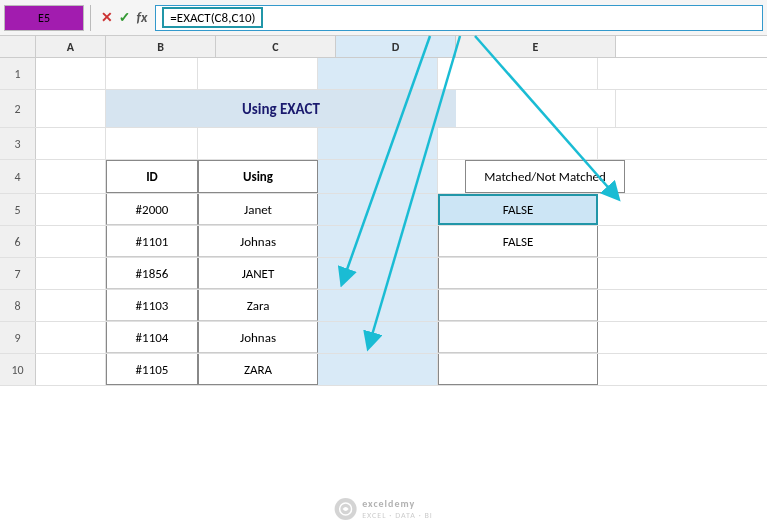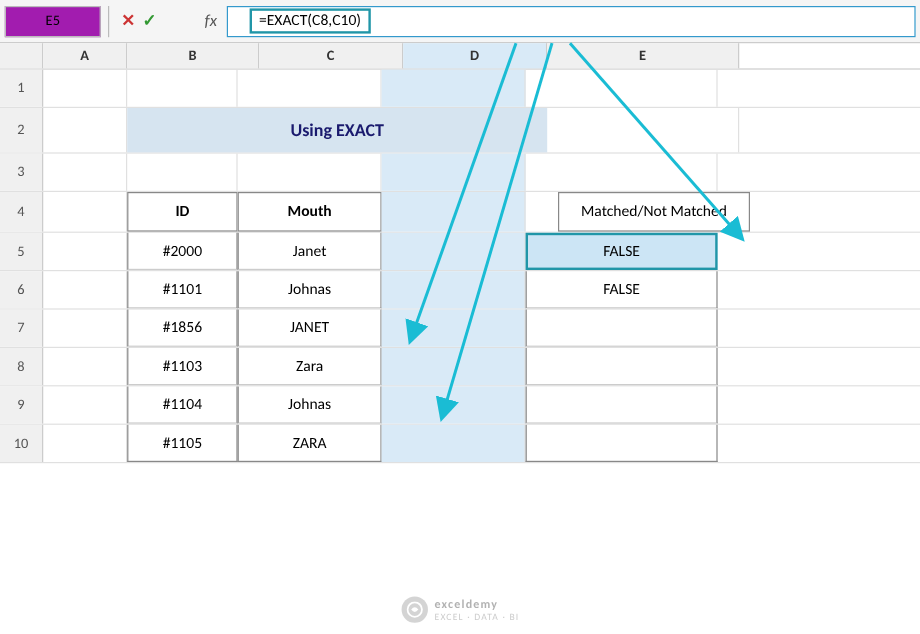--- a/index.html
+++ b/index.html
@@ -51,21 +51,21 @@
       color: #555;
       cursor: pointer;
     }
     .formula-icon.x-icon { color: #cc3333; font-weight: bold; }
     .formula-icon.check-icon { color: #339933; font-weight: bold; }
     .formula-input {
       flex: 1;
       height: 26px;
       border: 1px solid #3399cc;
       background: #fff;
-      padding: 0 18px;
+      padding: 0 6px;
       font-size: 13px;
       font-family: Calibri, Arial, sans-serif;
       display: flex;
       align-items: center;
     }
 
     
     .col-headers {
       display: flex;
       height: 22px;
@@ -204,21 +204,21 @@
 <body>
 
 <div class="formula-bar">
   <div class="cell-ref-box">
     <span>E5</span>
   </div>
   <div class="formula-divider"></div>
   <div class="formula-icons">
     <span class="formula-icon x-icon">✕</span>
     <span class="formula-icon check-icon">✓</span>
-    <span class="formula-icon" style="font-style:italic;font-weight:normal;margin-left:34px;">fx</span>
+    <span class="formula-icon" style="font-style:italic;font-weight:bold;">fx</span>
   </div>
   <div class="formula-input">
     <span class="formula-box-highlight">=EXACT(C8,C10)</span>
   </div>
 </div>
 
 <div class="col-headers">
   <div class="row-num-header"></div>
   <div class="col-header col-a">
     <span>A</span>
@@ -266,21 +266,21 @@
     <div class="cell col-e"></div>
   </div>
 
   <div class="grid-row" style="height:34px;">
     <div class="row-num">4</div>
     <div class="cell col-a"></div>
     <div class="cell col-b table-header">
       <span>ID</span>
     </div>
     <div class="cell col-c table-header">
-      <span>Mouth</span>
+      <span>Using</span>
     </div>
     <div class="cell col-d"></div>
     <div class="cell col-e table-header-e">
       <span>Matched/Not Matched</span>
     </div>
   </div>
 
   <div class="grid-row">
     <div class="row-num">5</div>
     <div class="cell col-a"></div>
@@ -376,21 +376,21 @@
   </defs>
 
   <line x1="430" y1="36" x2="344" y2="278" stroke="#1abcd4" stroke-width="2.5" marker-end="url(#arrowhead)"></line>
 
   <line x1="460" y1="36" x2="370" y2="342" stroke="#1abcd4" stroke-width="2.5" marker-end="url(#arrowhead2)"></line>
 
   <line x1="475" y1="36" x2="614" y2="194" stroke="#1abcd4" stroke-width="2.5" marker-end="url(#arrowhead)"></line>
 </svg>
 
 <div class="watermark">
-  <div style="display:flex;align-items:flex-start;gap:6px;">
+  <div style="display:flex;align-items:center;gap:6px;">
     <div style="width:22px;height:22px;background:#aaa;border-radius:50%;display:flex;align-items:center;justify-content:center;">
       <svg width="14" height="14" viewBox="0 0 14 14" fill="none">
         <circle cx="7" cy="7" r="6" stroke="#fff" stroke-width="1.5"></circle>
         <path d="M4 7 Q7 3 10 7 Q7 11 4 7Z" fill="#fff"></path>
       </svg>
     </div>
     <div style="display:flex;flex-direction:column;align-items:flex-start;">
       <span style="font-size:10px;font-weight:bold;color:#666;letter-spacing:1px;">exceldemy</span>
       <span style="font-size:8px;color:#999;letter-spacing:1px;">EXCEL · DATA · BI</span>
     </div>

